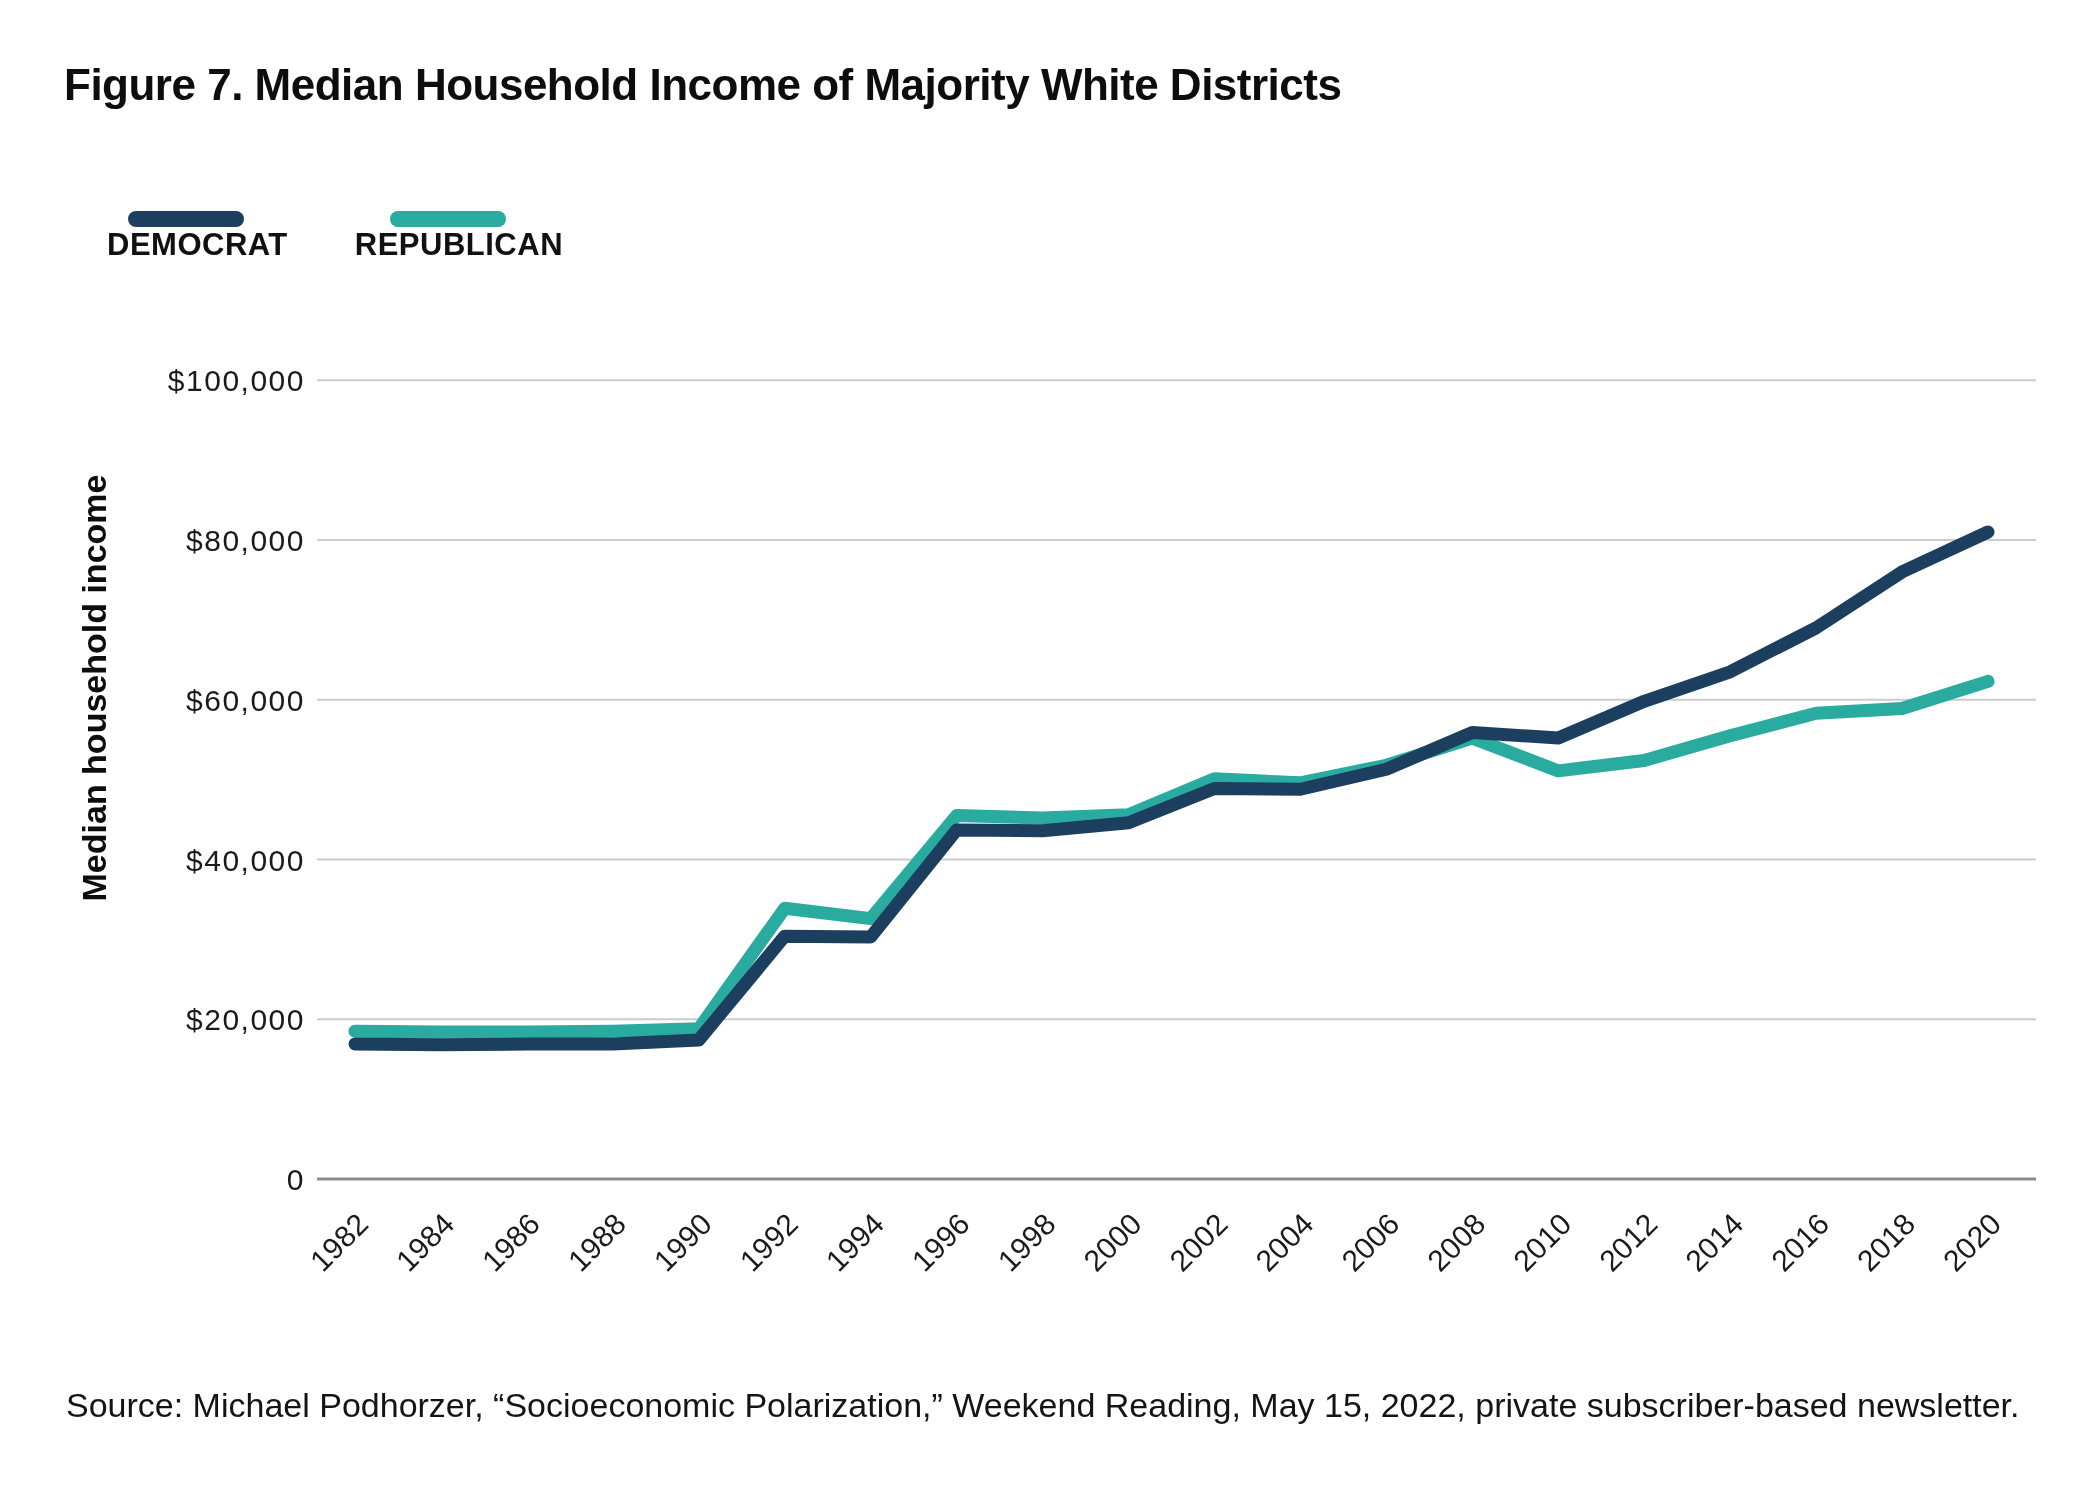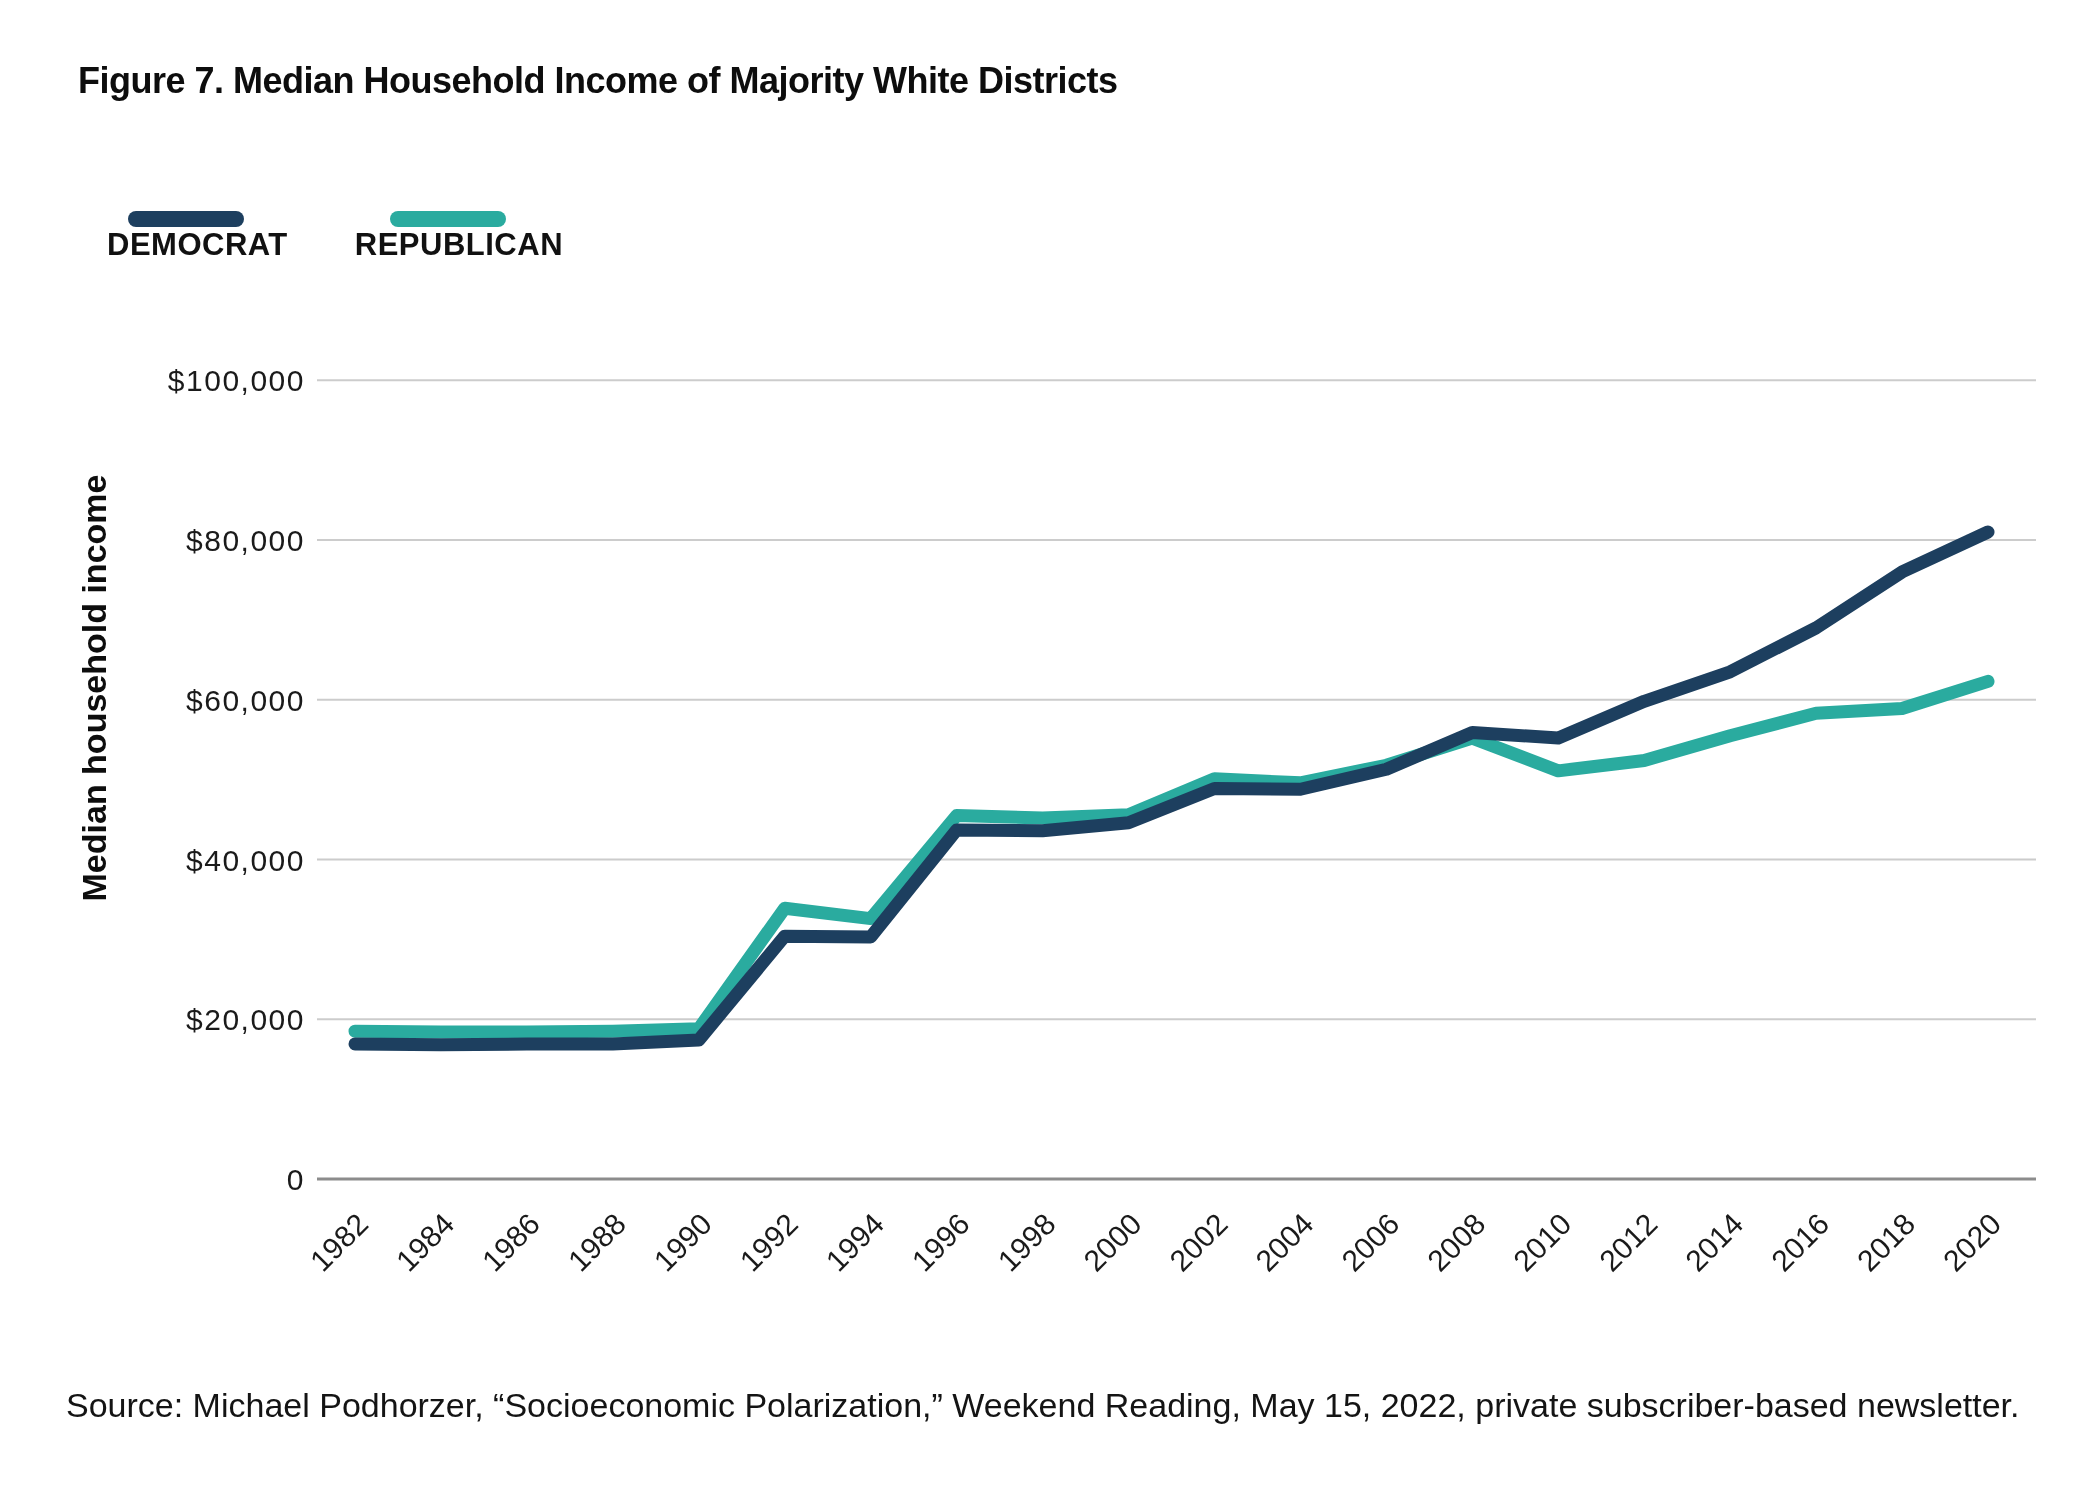--- a/index.html
+++ b/index.html
@@ -1,22 +1,22 @@
 <!DOCTYPE html>
 <html><head>
 <meta charset="utf-8">
 <style>
   html,body{margin:0;padding:0;}
   body{
     width:2084px;height:1510px;background:#ffffff;position:relative;overflow:hidden;
     font-family:"Liberation Sans",sans-serif;color:#111;
   }
   .title{
-    position:absolute;left:78px;top:60px;margin:0;
-    font-size:36px;font-weight:700;letter-spacing:-0.5px;color:#0d0d0d;
+    position:absolute;left:64px;top:60px;margin:0;
+    font-size:44px;font-weight:700;letter-spacing:-0.5px;color:#0d0d0d;
     white-space:nowrap;
   }
   .legend{
     position:absolute;left:85px;top:211px;
     display:flex;align-items:center;
   }
   .legend-item{display:flex;align-items:center;margin-right:45px;flex-direction:column;}
   .swatch{width:116px;height:16px;border-radius:8px;display:inline-block;}
   .legend-label{margin-left:22px;font-size:31px;font-weight:700;letter-spacing:0.5px;color:#111;white-space:nowrap;}
   svg.chart{position:absolute;left:0;top:0;}

